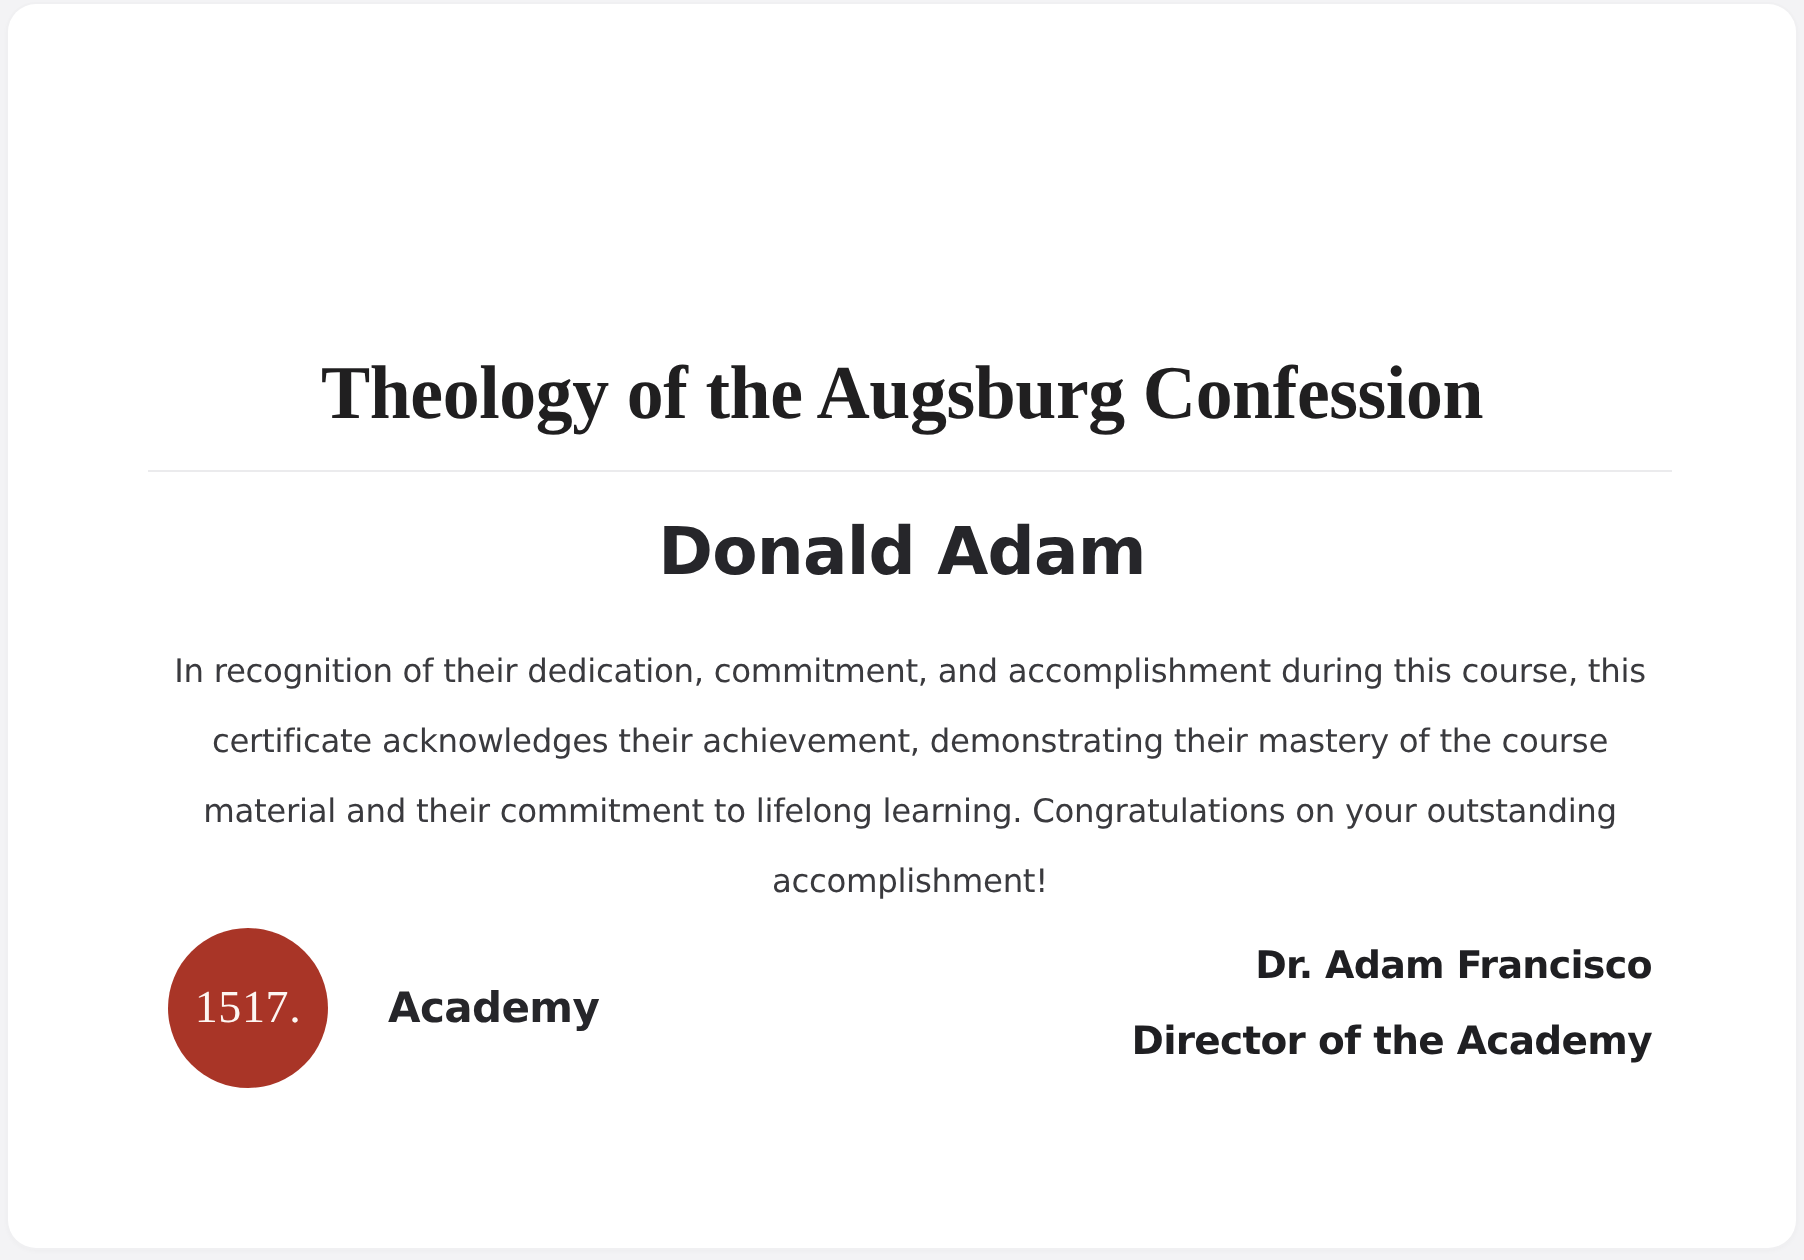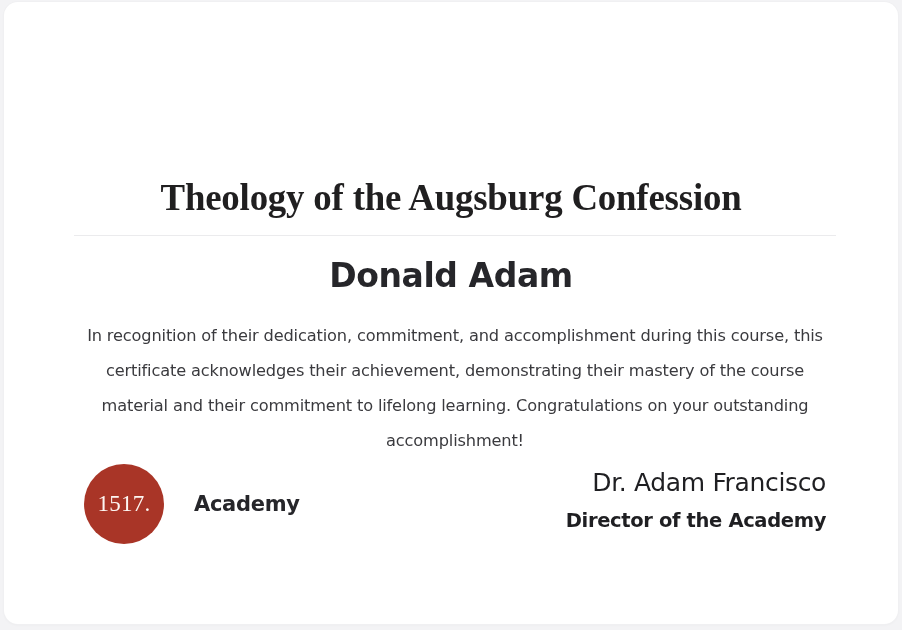--- a/index.html
+++ b/index.html
@@ -141,22 +141,22 @@
   }
 
   .signature-block {
     position: absolute;
     right: 2px;
     top: 0;
     text-align: right;
   }
   .sig-name {
     font-family: "DejaVu Sans", sans-serif;
-    font-weight: normal;
-    font-size: 25px;
+    font-weight: bold;
+    font-size: 19px;
     line-height: 38px;
     color: #1f1f22;
     letter-spacing: -0.35px;
   }
   .sig-role {
     font-family: "DejaVu Sans", sans-serif;
     font-weight: bold;
     font-size: 19.5px;
     line-height: 38px;
     color: #1f1f22;

